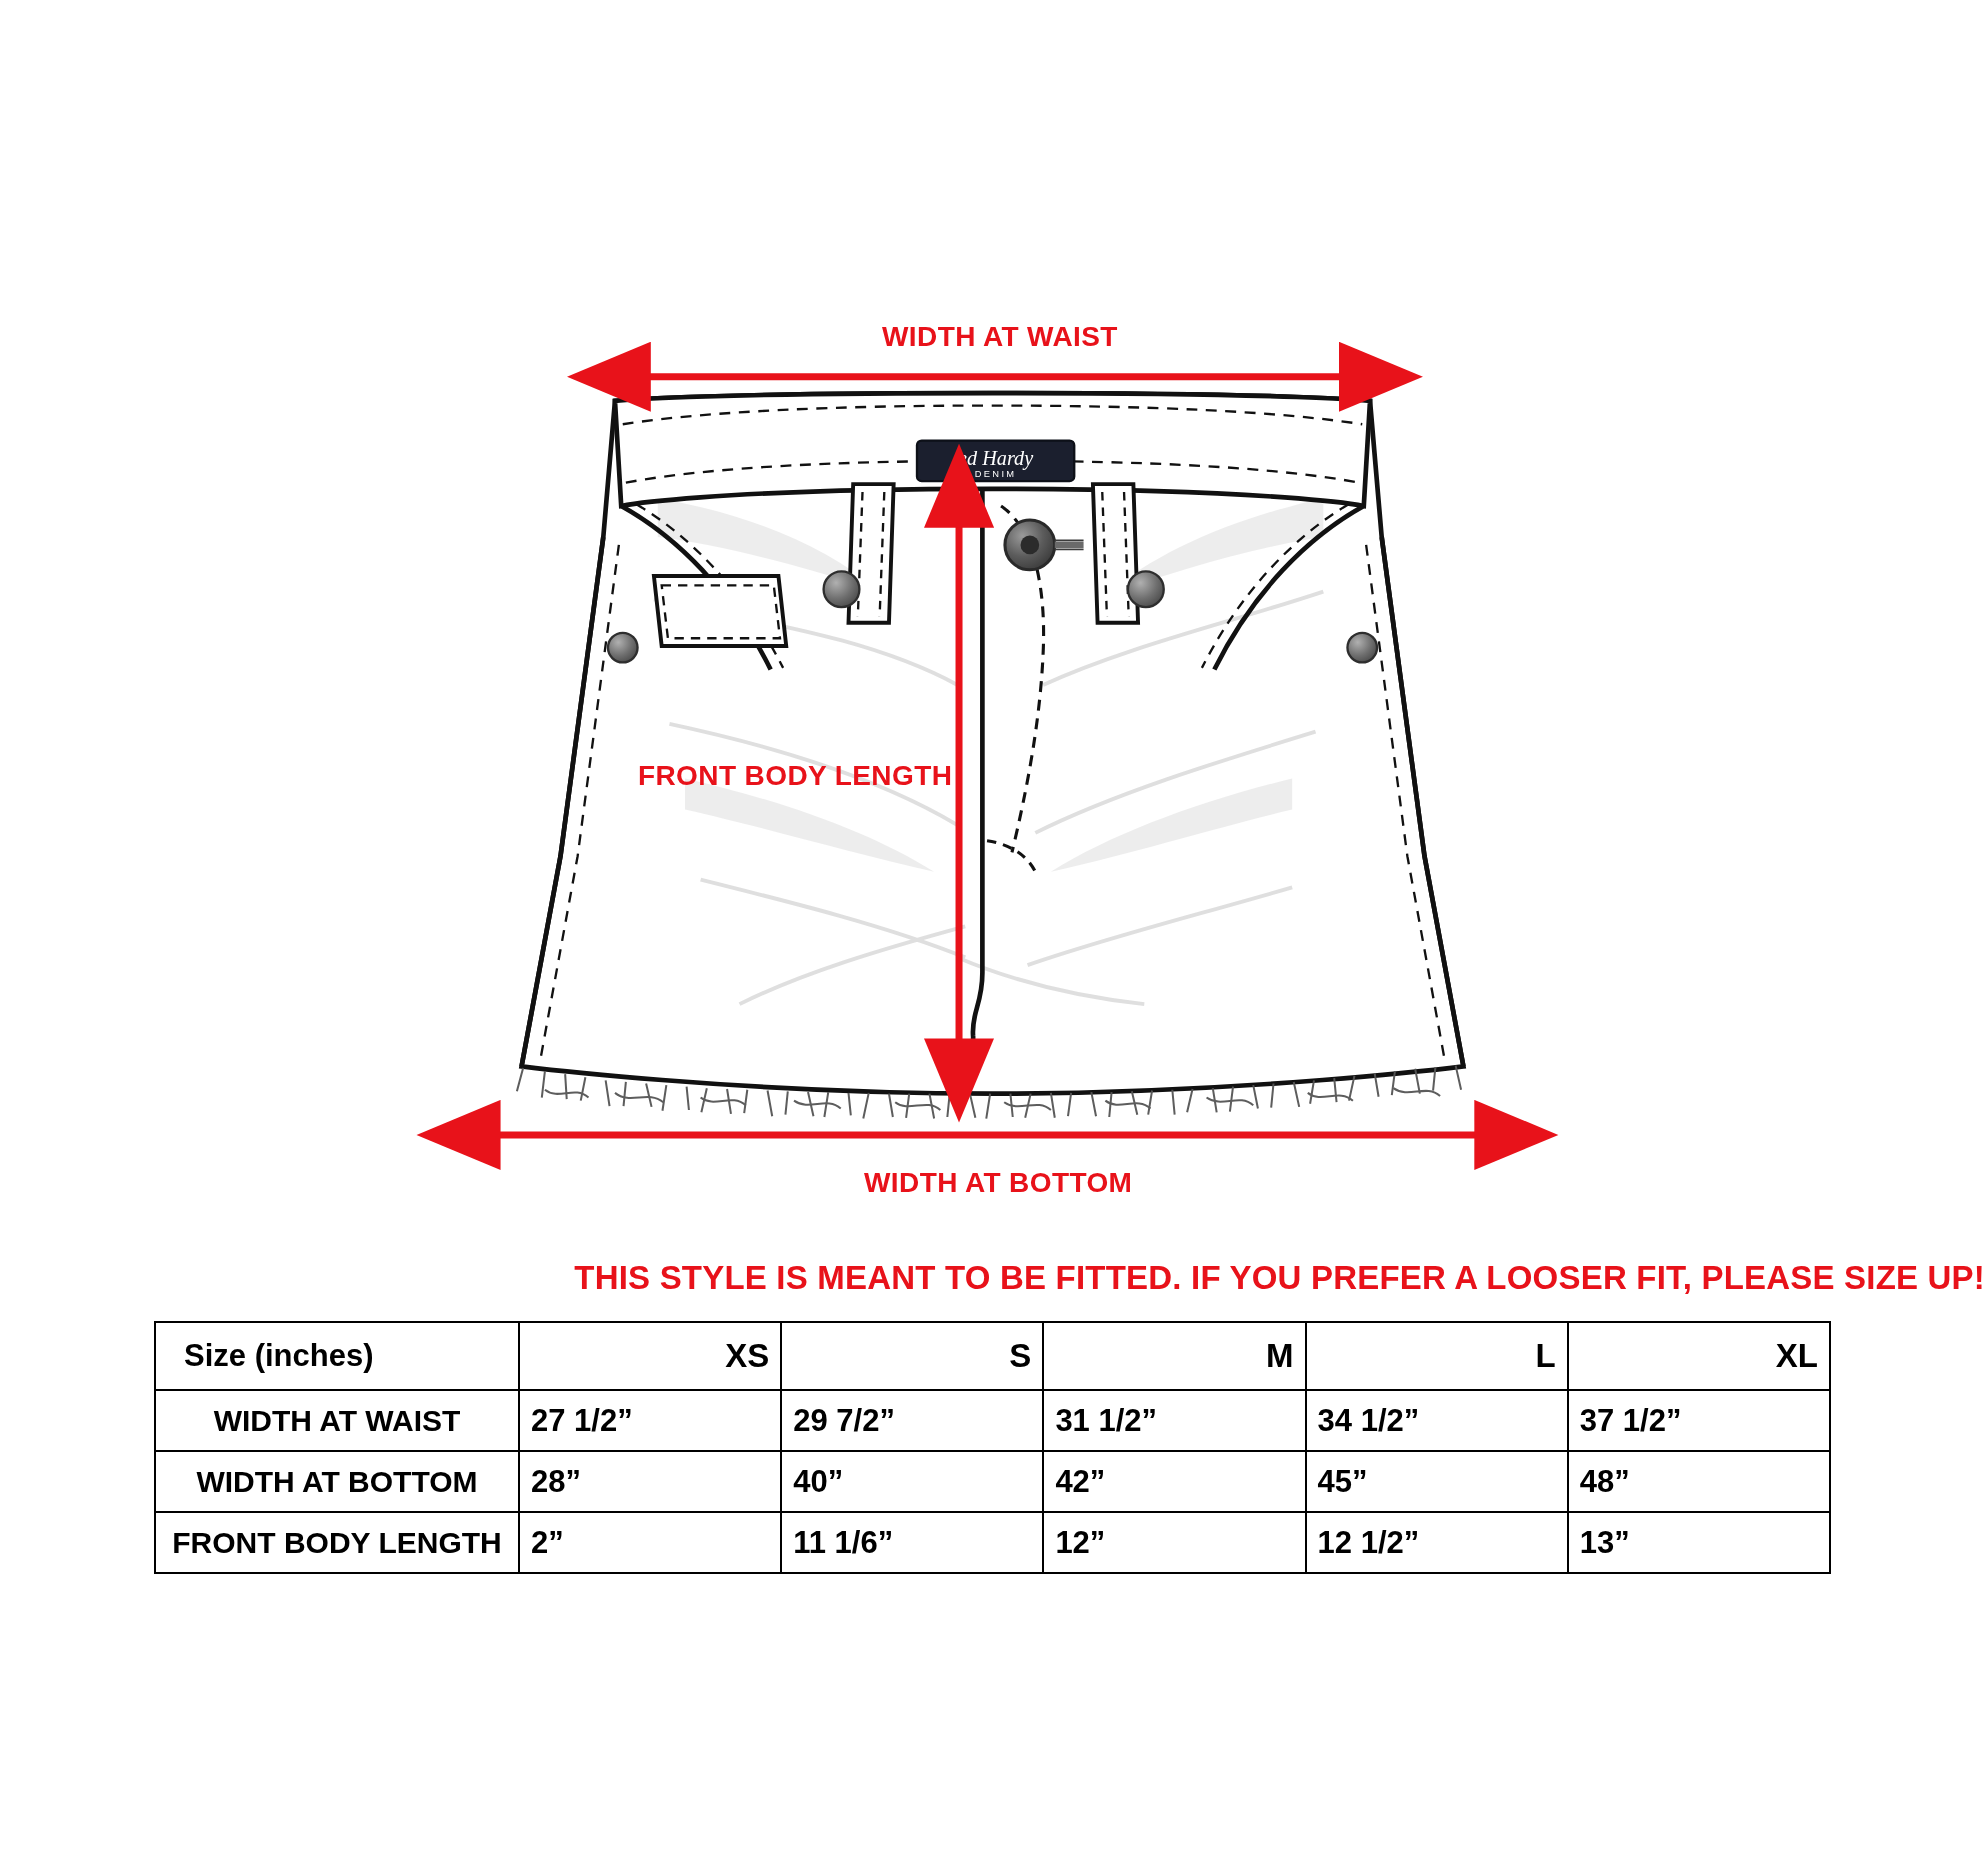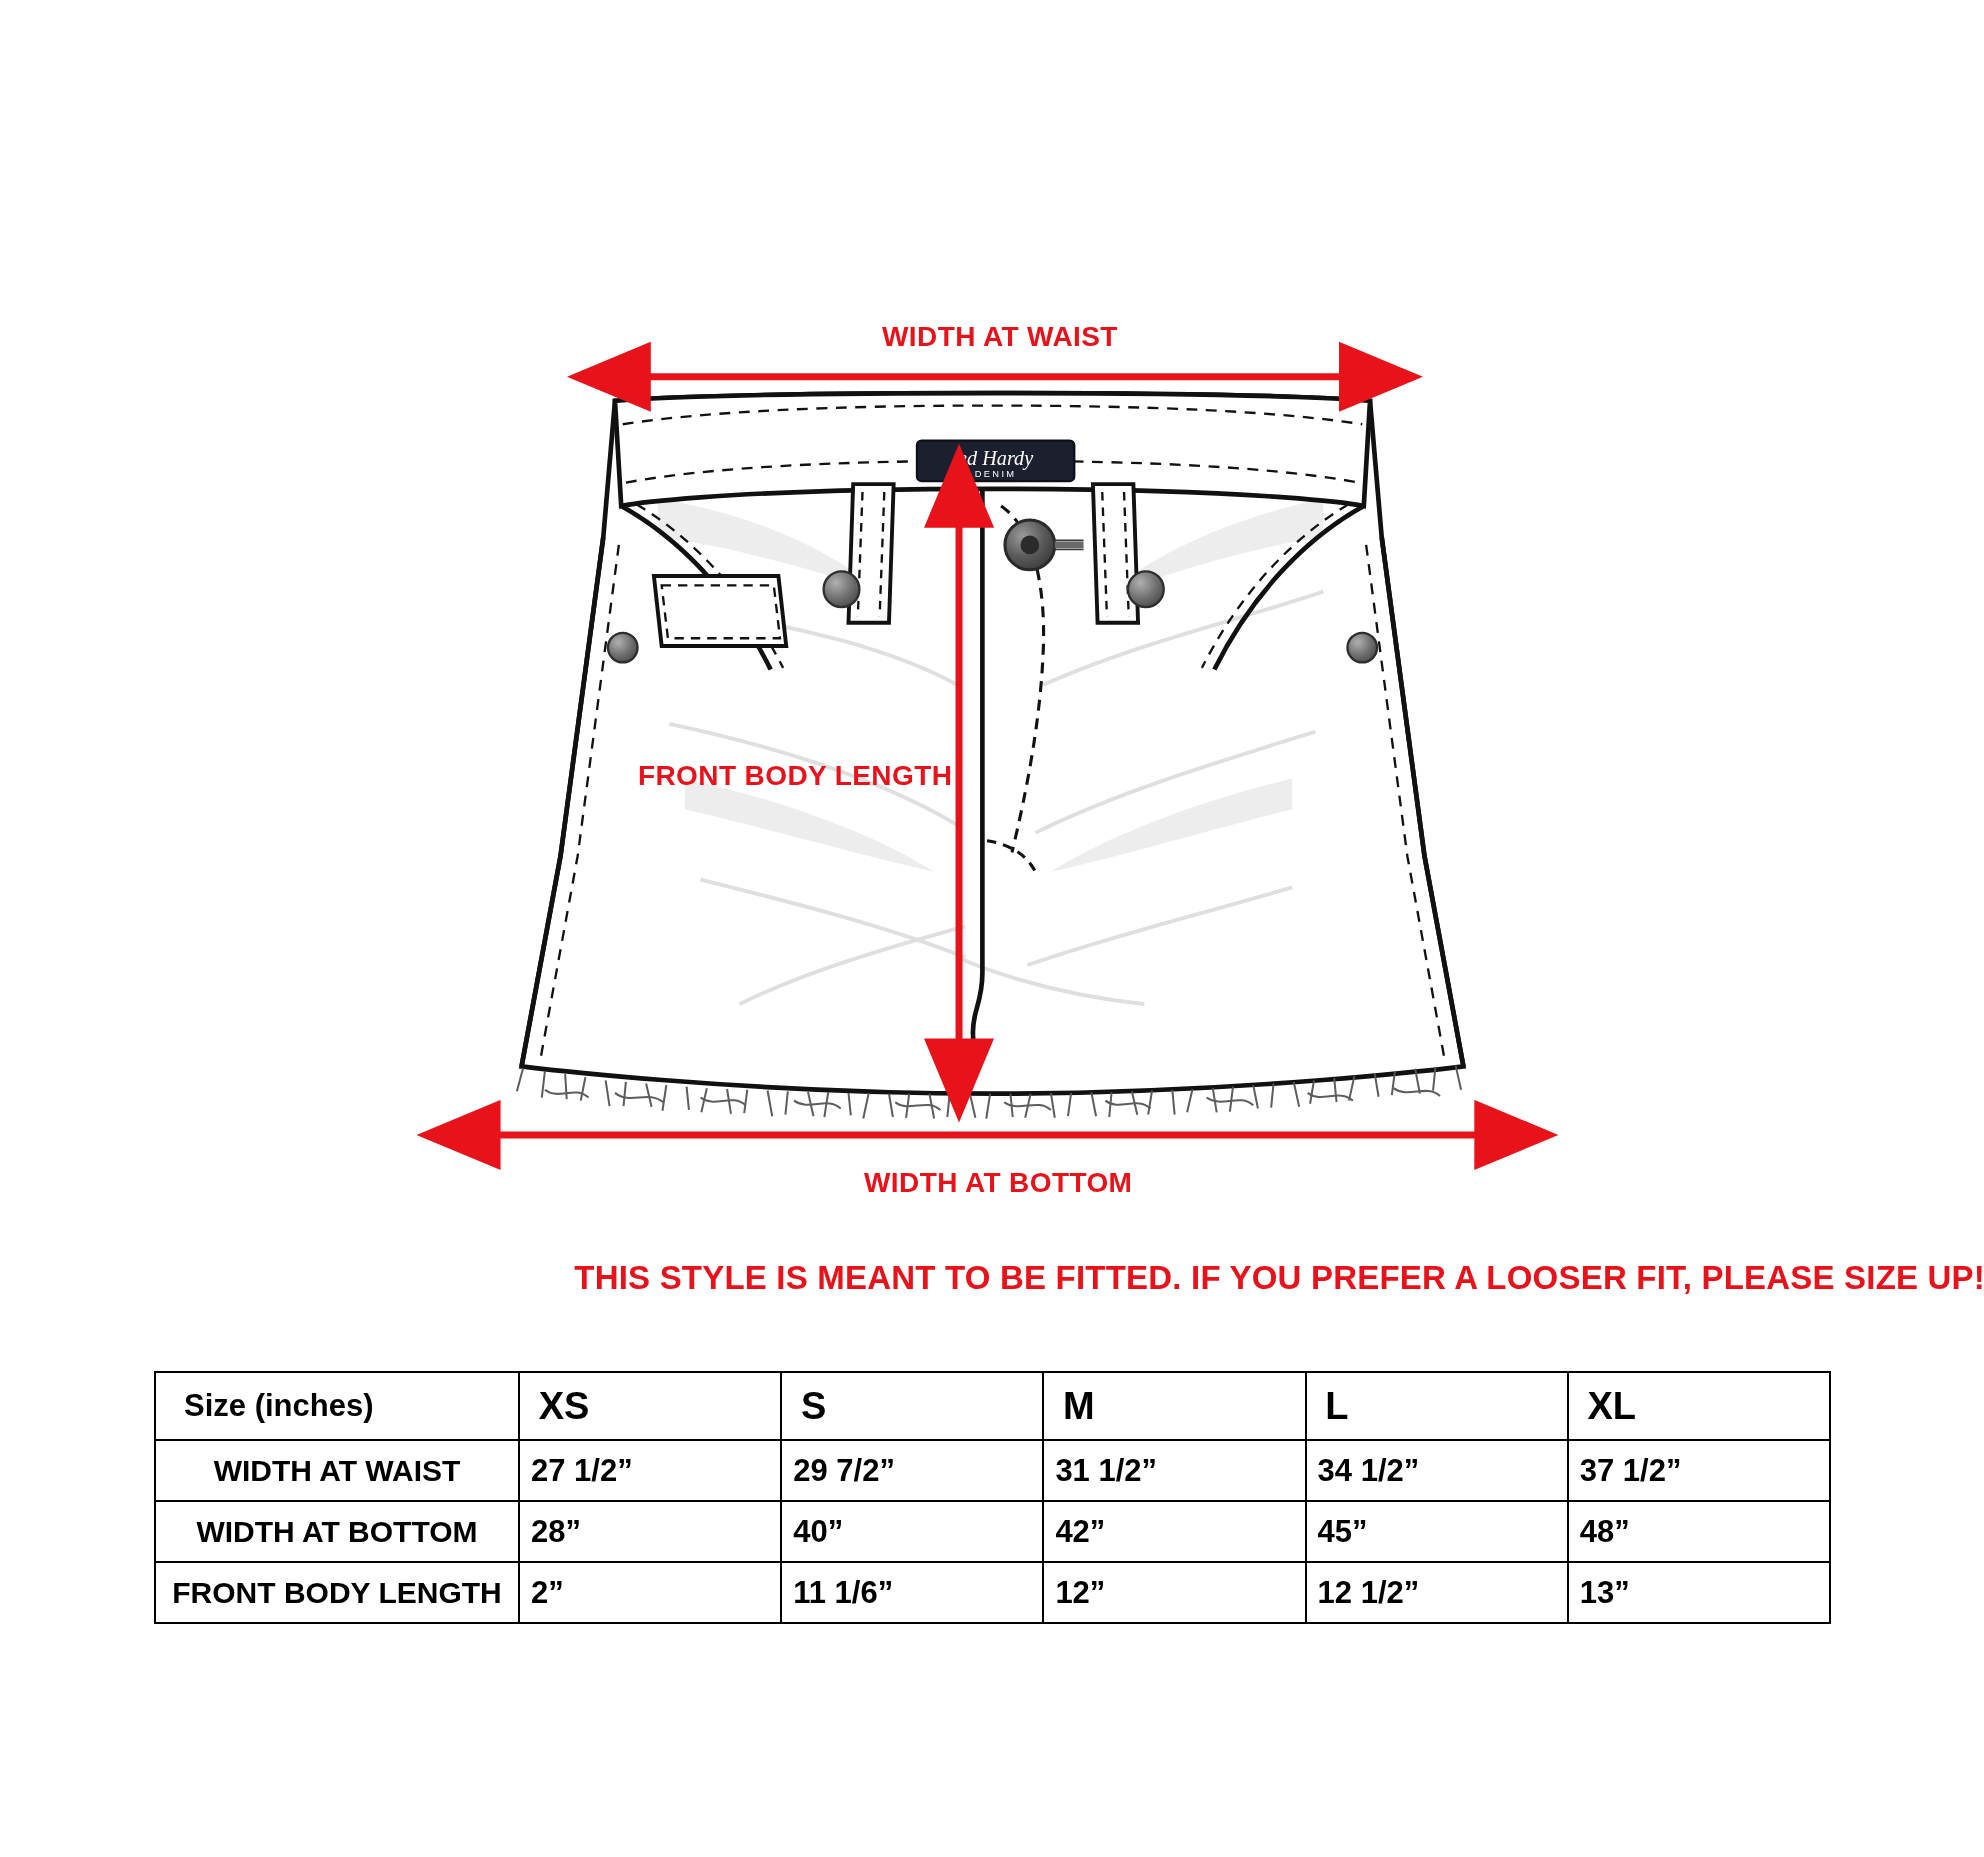--- a/index.html
+++ b/index.html
@@ -67,21 +67,21 @@
     color: #e8121a;
     font-size: 33px;
     font-weight: bold;
     letter-spacing: 0.2px;
   }
 
   
   .table-wrap {
     position: absolute;
     left: 154px;
-    top: 1371px;
+    top: 1321px;
     width: 1544px;
   }
   table.size-table {
     border-collapse: collapse;
     width: 1677px;
     table-layout: fixed;
   }
   table.size-table td, table.size-table th {
     border: 2.3px solid #000000;
     height: 61px;
@@ -97,23 +97,23 @@
   table.size-table td.rowhead {
     text-align: center;
     width: 364px;
   }
   table.size-table th.corner {
     text-align: left;
     padding-left: 28px;
     font-size: 31px;
   }
   table.size-table th.sizehead {
-    text-align: left;
+    text-align: right;
     padding-left: 18.7px;
-    font-size: 38px;
+    font-size: 33px;
   }
   table.size-table td.val {
     font-size: 31px;
   }
   table.size-table tr.header-row th,
   table.size-table tr.header-row td {
     height: 68px;
   }
 </style>
 </head>

